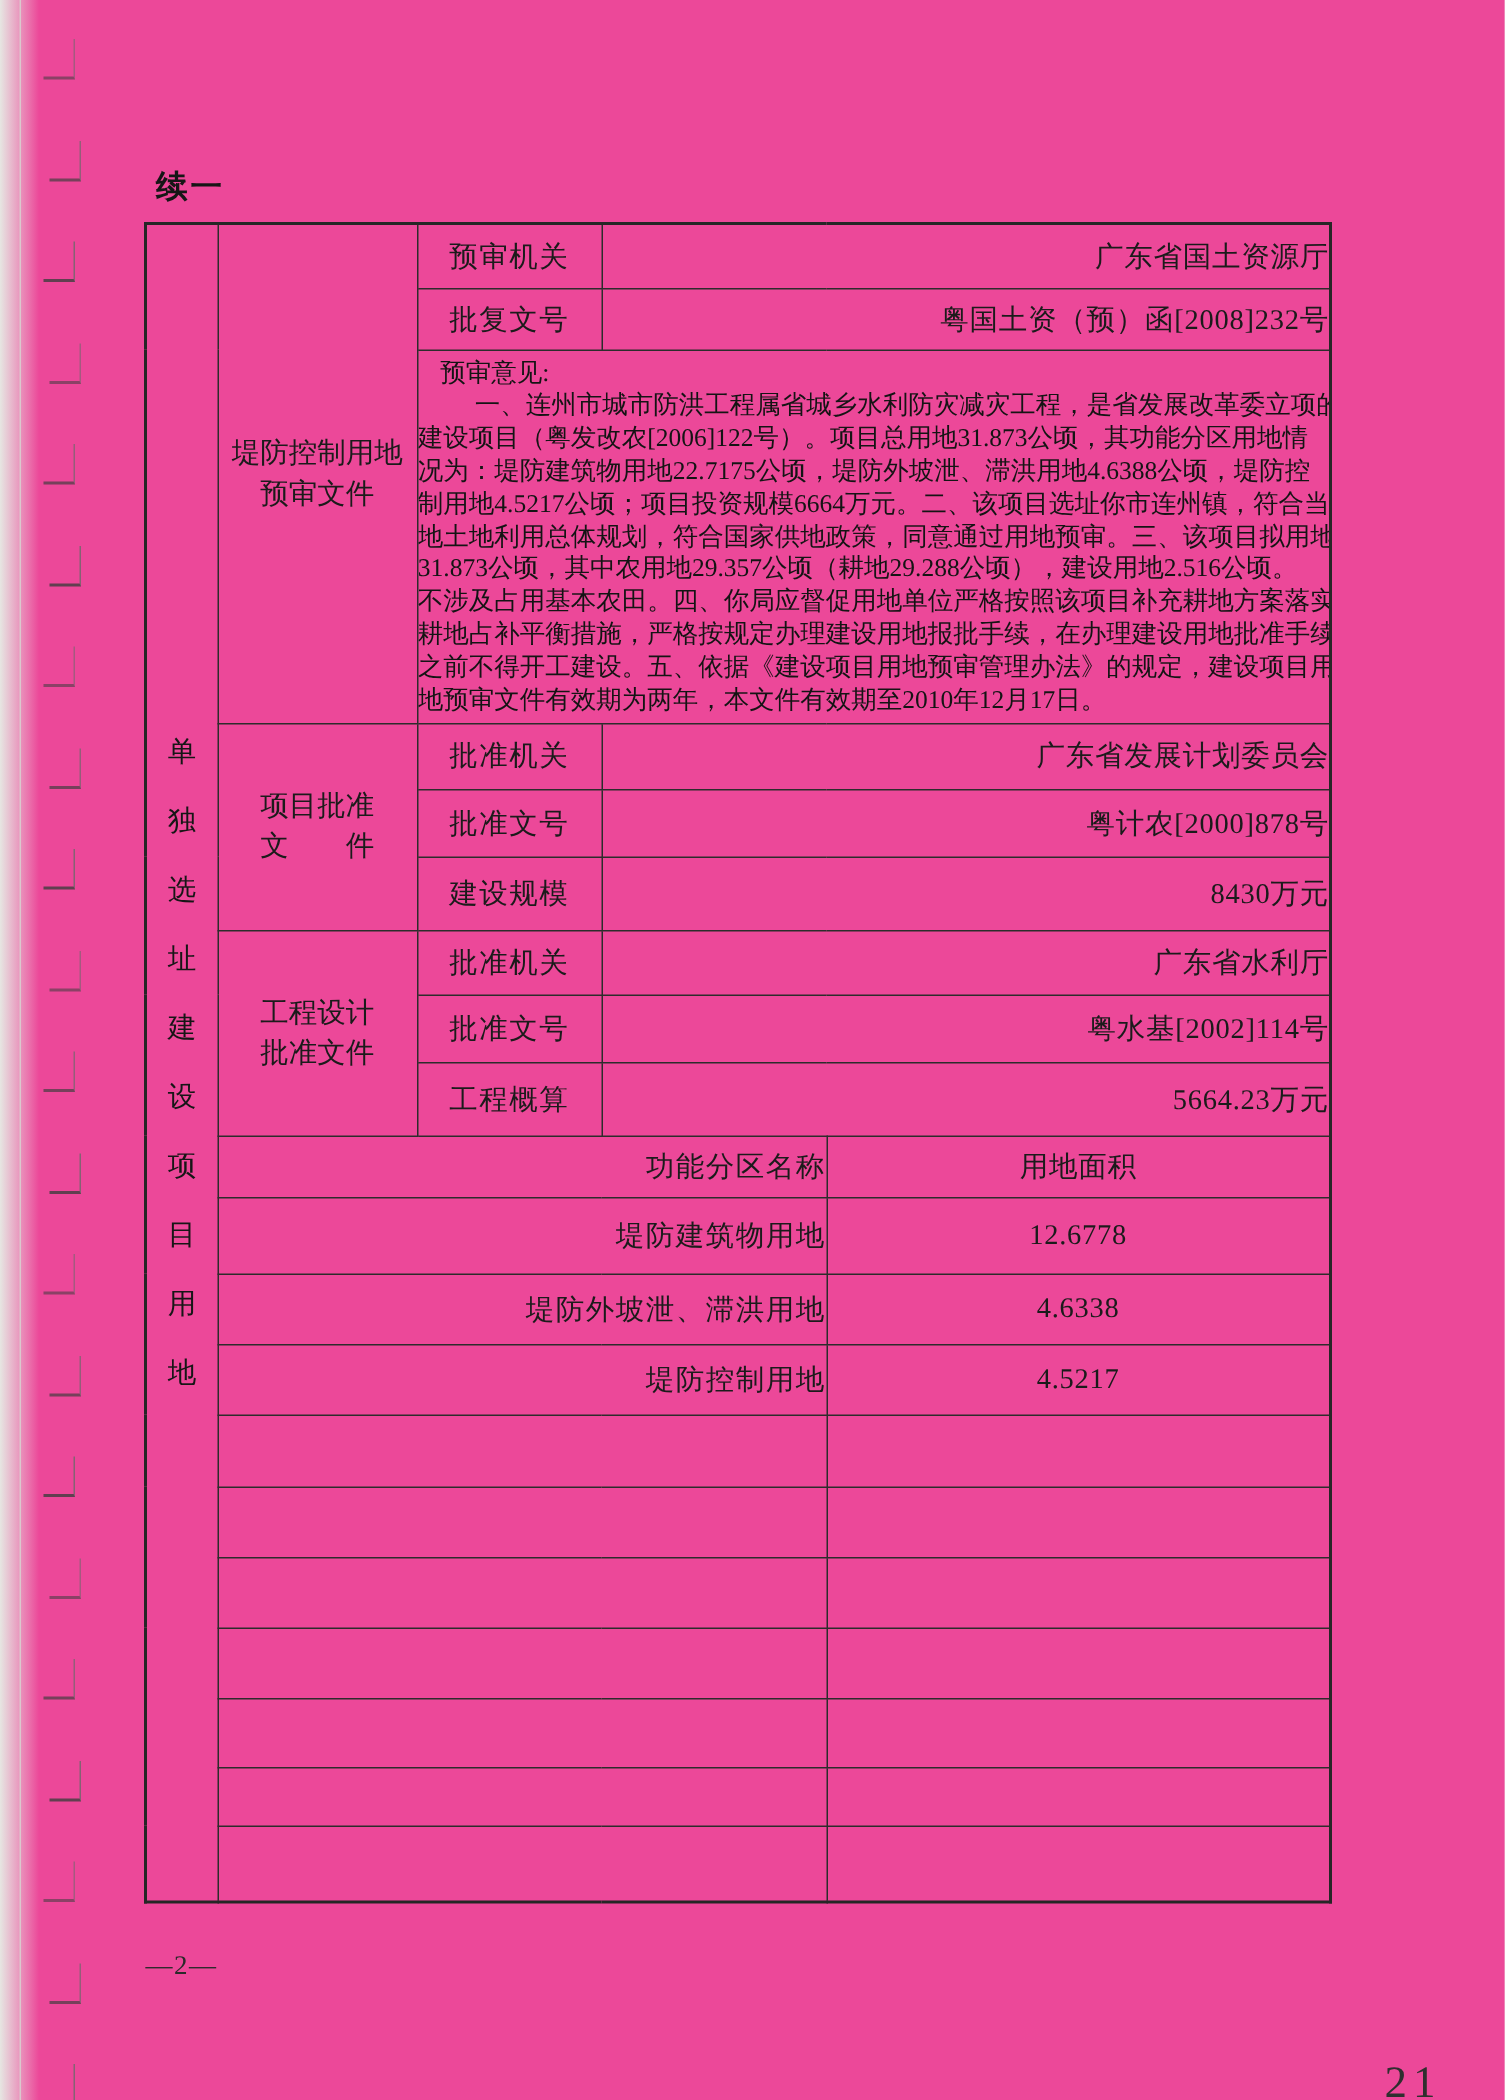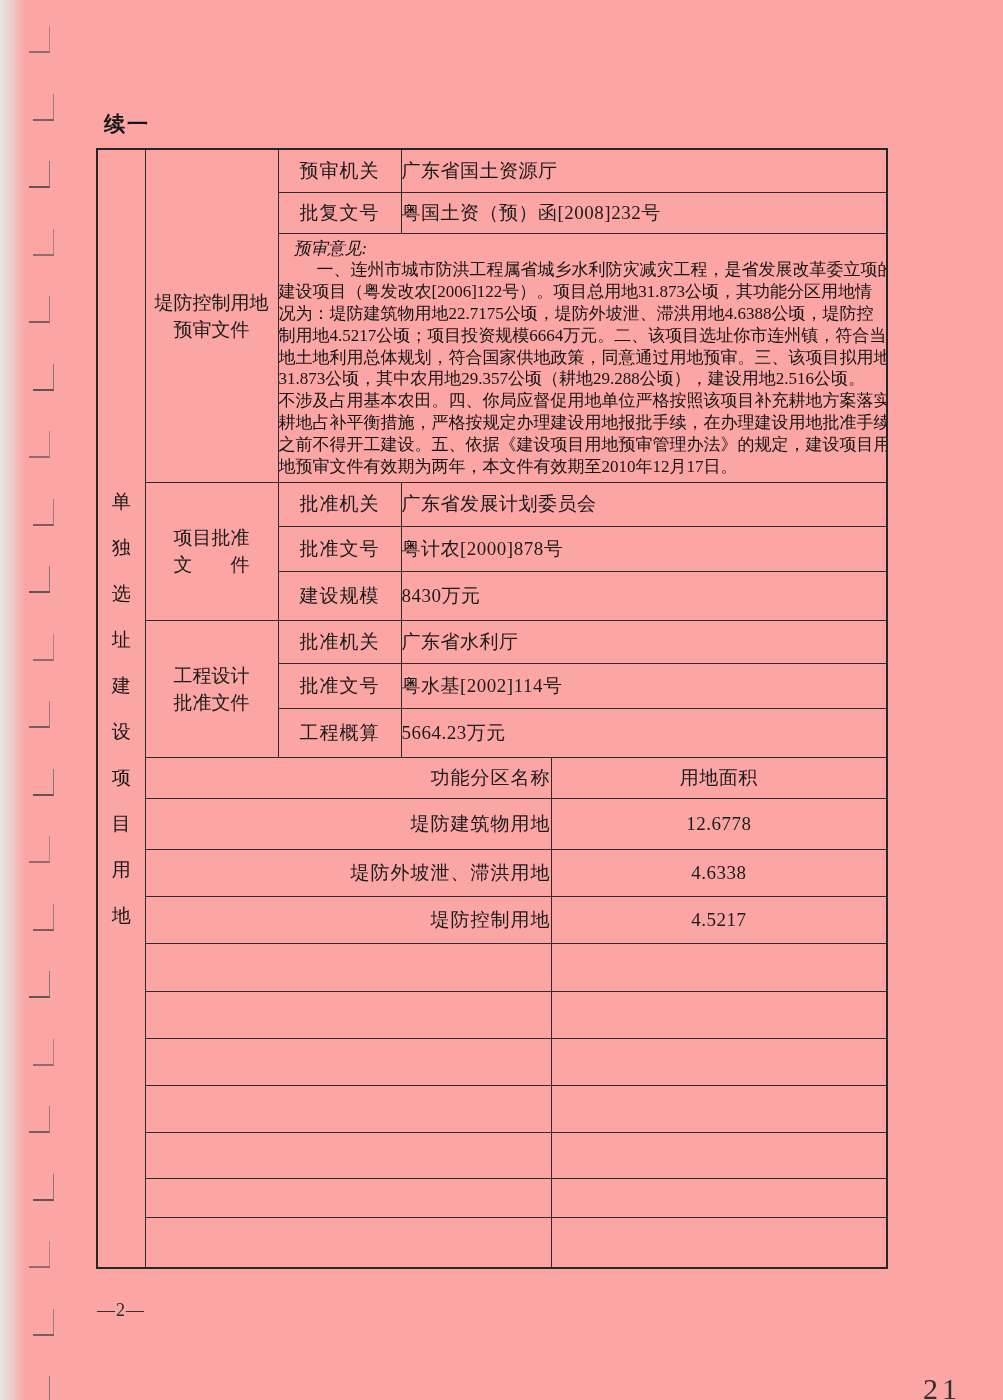--- a/index.html
+++ b/index.html
@@ -4,21 +4,21 @@
 <style>
   html,body{margin:0;padding:0;}
   body{
     width:1003px;height:1400px;position:relative;overflow:hidden;
     background:#f2f2ef;
     font-family:"Liberation Serif","DejaVu Serif",serif;
     color:#1d1d1d;
   }
   .paper{
     position:absolute;inset:0;
-    background:#fca5a5;
+    background:#ec4899;
   }
   .left-shade{
     position:absolute;left:0;top:0;width:26px;height:100%;
     background:linear-gradient(to right,#e6e6e2,rgba(252,252,250,0));
     pointer-events:none;
   }
   .edge-line{
     position:absolute;left:13px;top:0;width:1px;height:100%;
     background:#d6d6d1;opacity:.8;
   }
@@ -45,26 +45,26 @@
   }
   td.cellA{vertical-align:middle;}
   .vlabel{
     display:flex;flex-direction:column;align-items:center;justify-content:center;
     gap:27px;width:100%;
     font-size:19px;letter-spacing:0;line-height:19px;color:#161616;
   }
   .vlabel span{display:block;}
   td.groupB{text-align:center;line-height:27px;color:#161616;}
   td.lbl{text-align:center;letter-spacing:1px;}
-  td.val{text-align:left;letter-spacing:.5px;margin-left:36px;}
+  td.val{text-align:right;letter-spacing:.5px;margin-left:36px;}
   td.opinion{vertical-align:top;padding:5px 2px 0 8px;}
   .op-line{
     font-size:17px;line-height:21.8px;white-space:nowrap;color:#141414;
   }
-  .op-line.ind1{padding-left:15px;font-style:italic;}
+  .op-line.ind1{padding-left:15px;}
   .op-line.ind2{padding-left:38px;}
   td.zone-name,td.zone-name-h{text-align:right;letter-spacing:1px;}
   td.zone-area,td.zone-area-h{text-align:center;letter-spacing:.5px;margin-top:48px;}
   .footer-page{
     position:absolute;left:97px;top:1300px;
     font-size:18px;color:#2a2a2a;letter-spacing:1px;
   }
   .corner-page{
     position:absolute;left:923px;top:1372px;
     font-size:30px;color:#2f2f2f;letter-spacing:4px;

